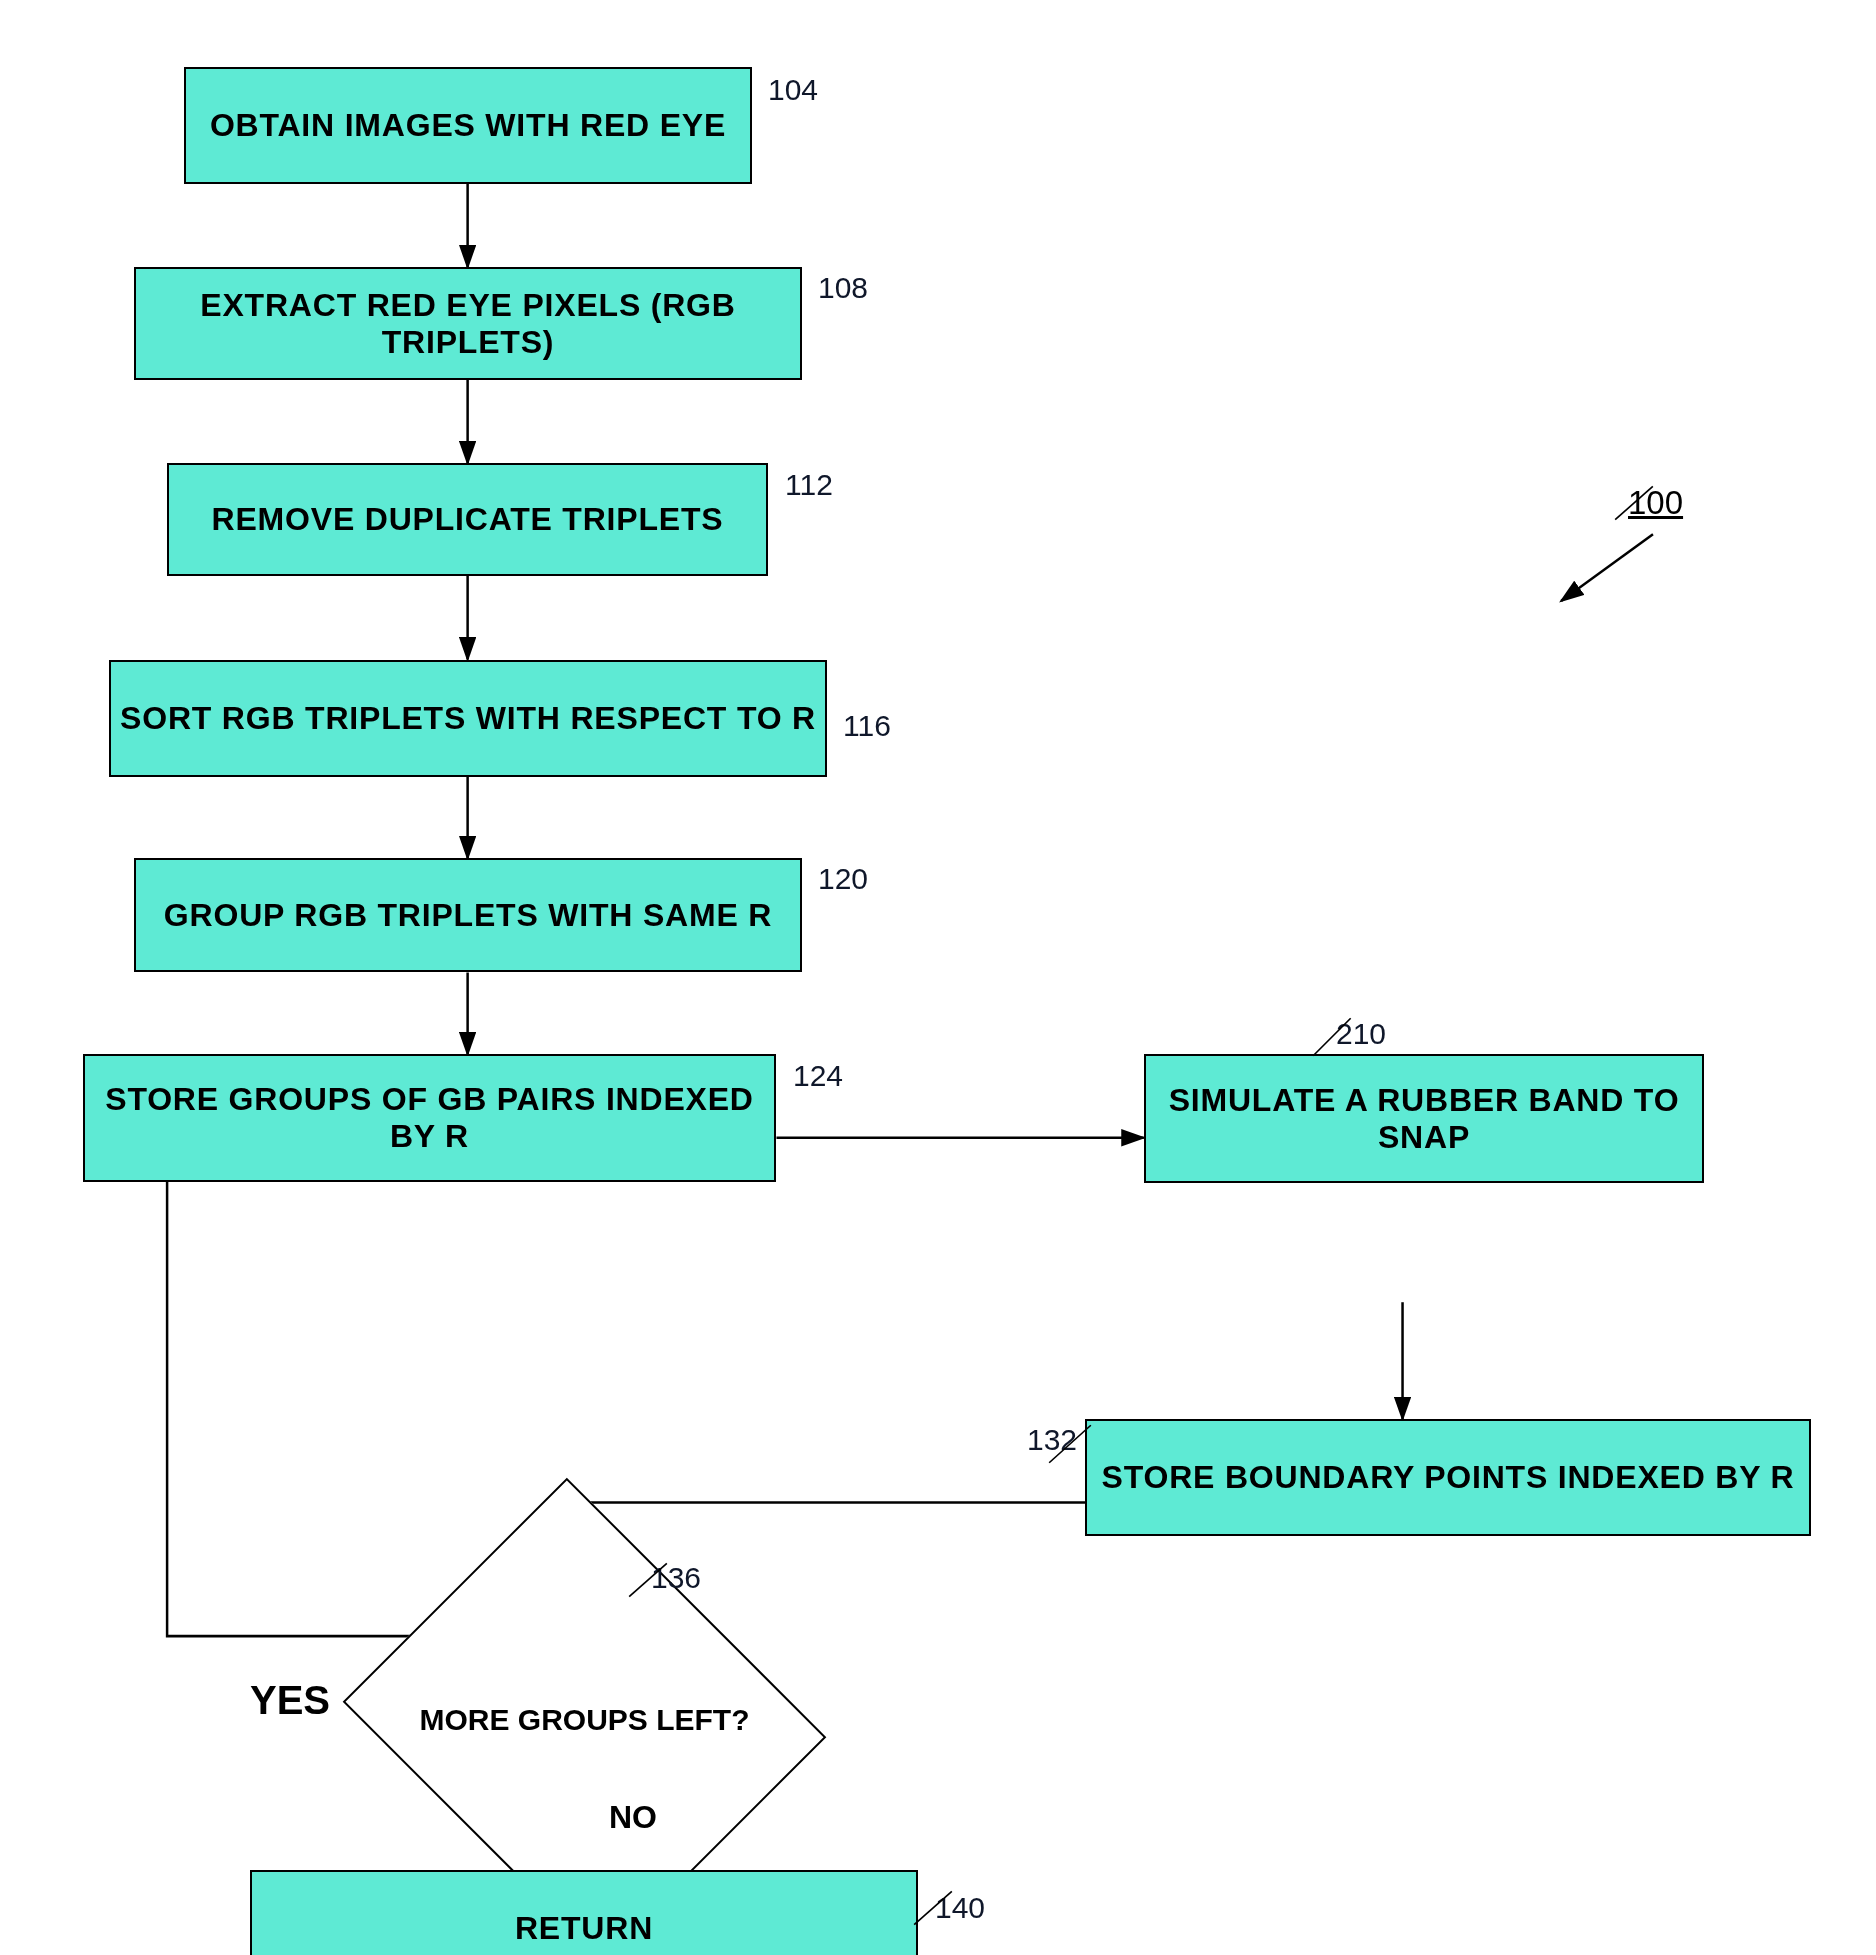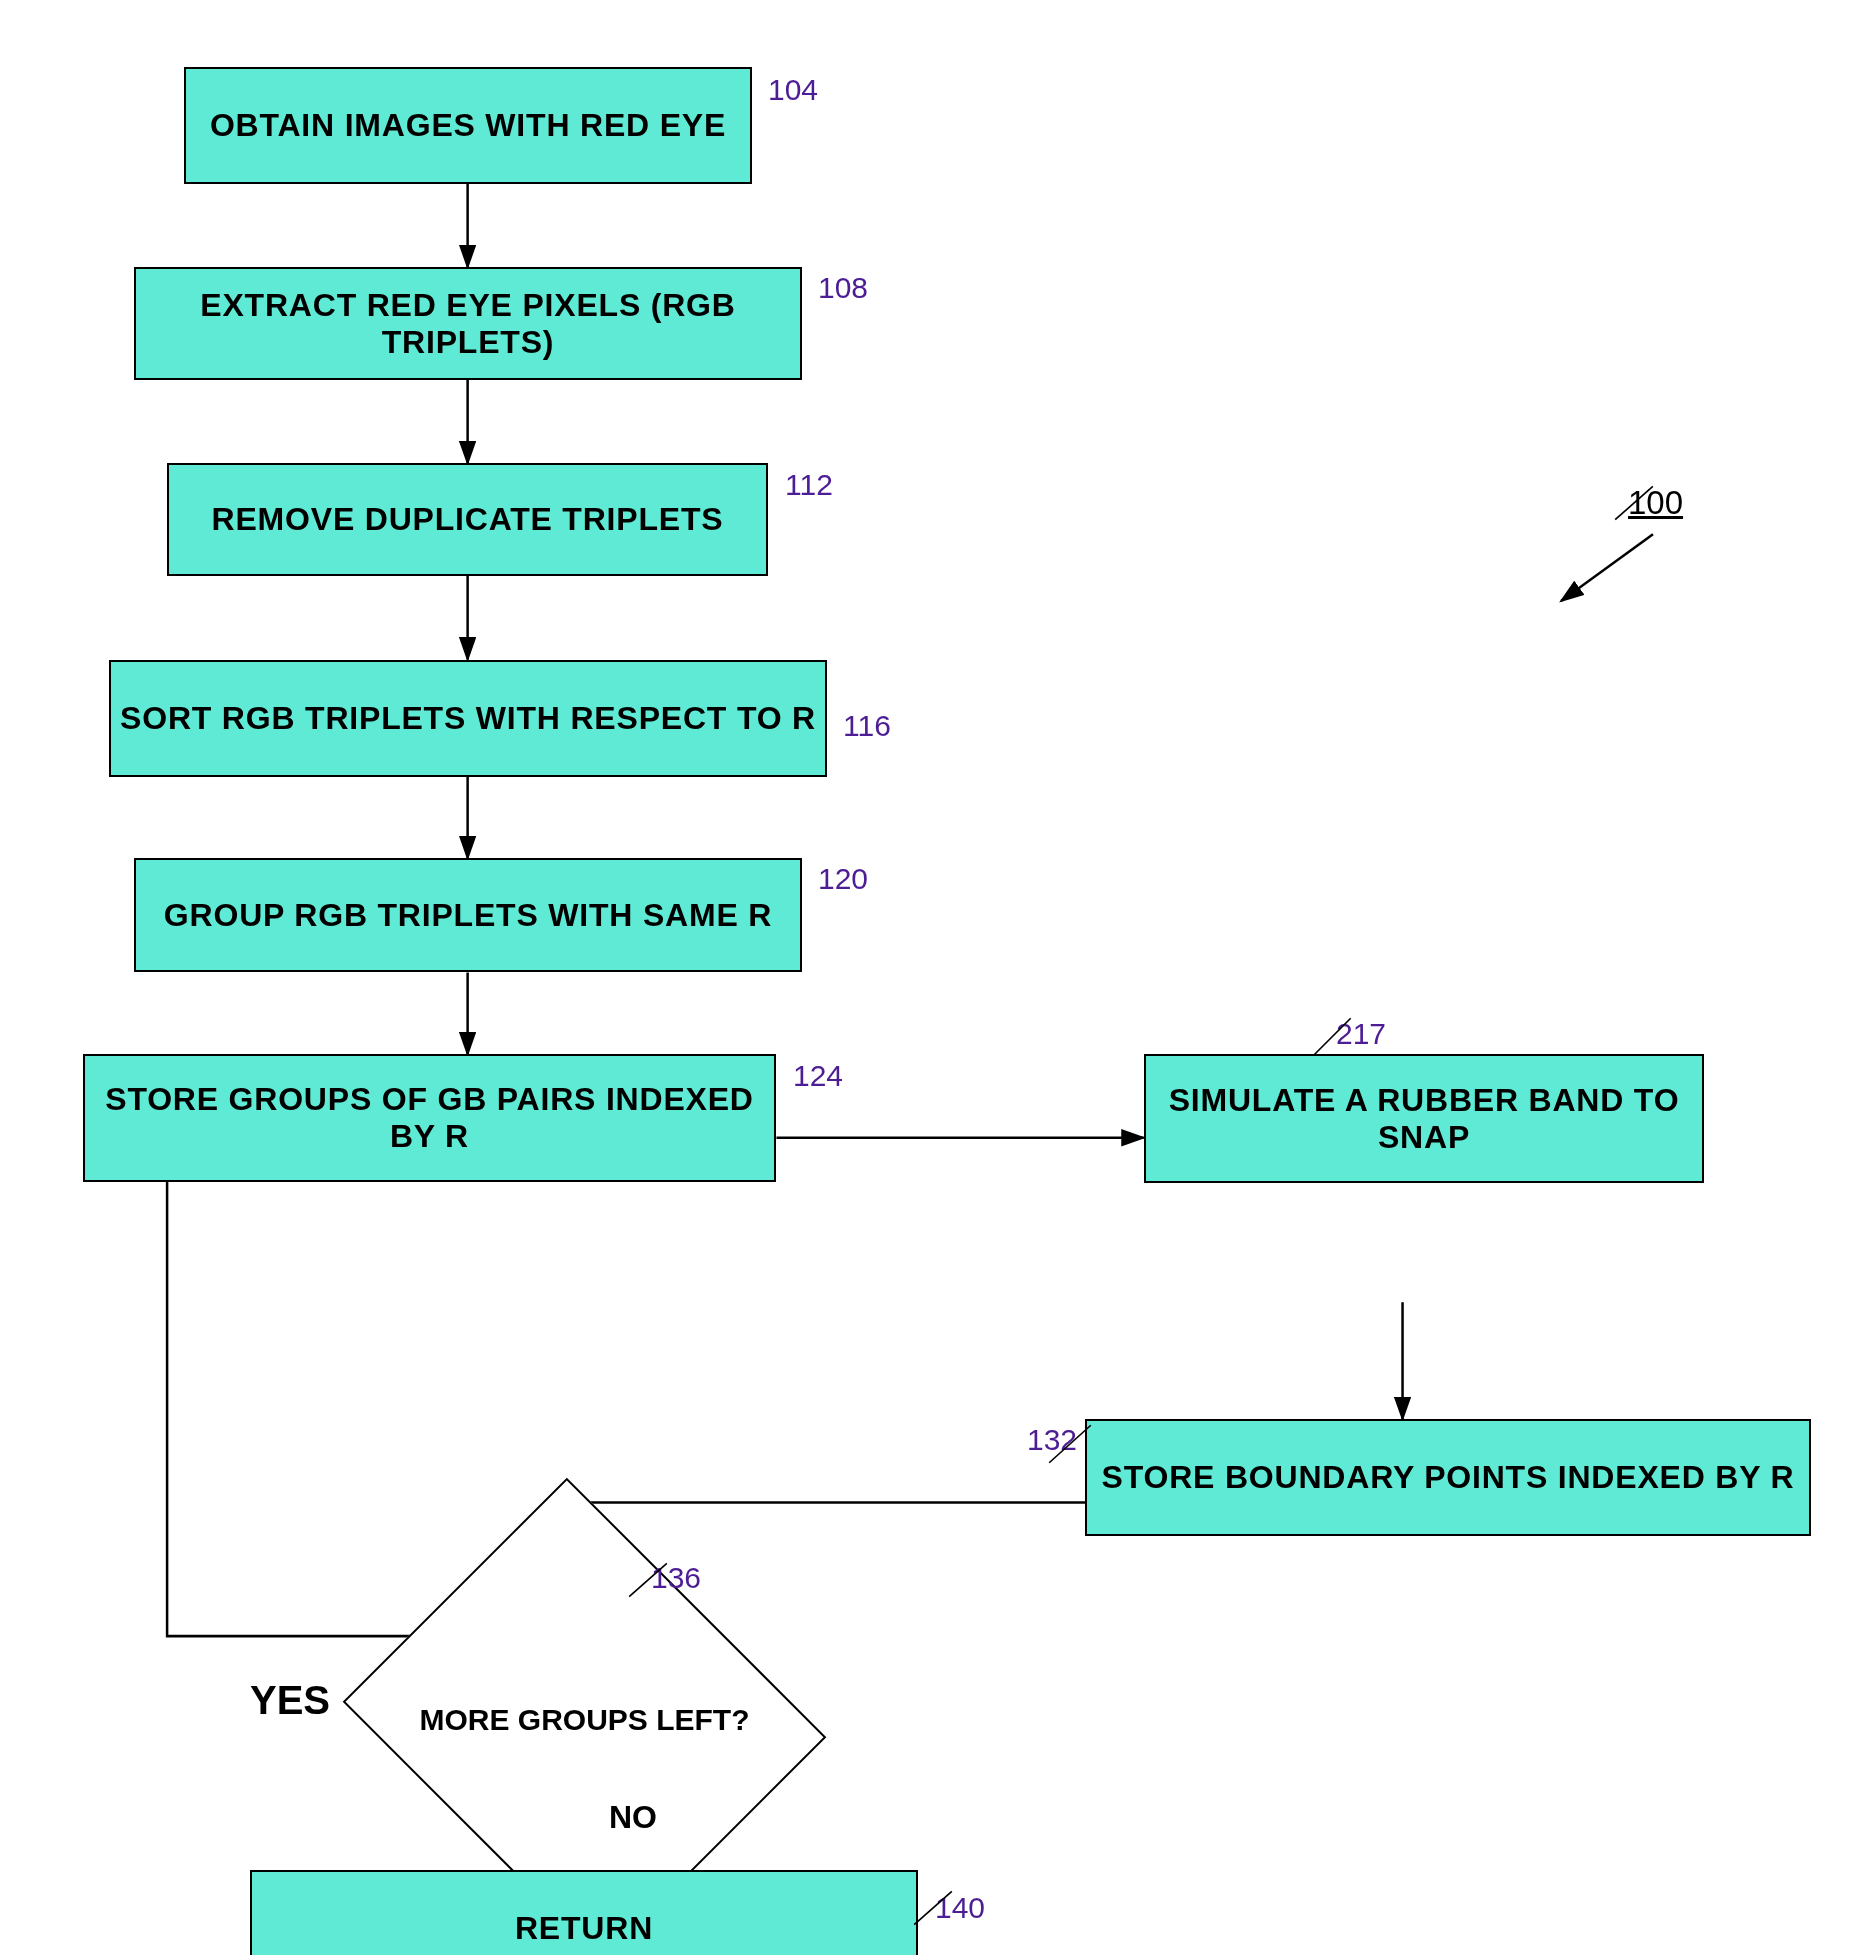--- a/index.html
+++ b/index.html
@@ -58,21 +58,21 @@
       font-weight: bold;
       text-align: center;
       line-height: 1.2;
     }
 
     
     .ref-label {
       position: absolute;
       font-size: 30px;
       font-weight: normal;
-      color: #4c1d95;
+      color: #0f172a;
     }
 
     
     .arrow-svg {
       position: absolute;
       top: 0; left: 0;
       width: 100%;
       height: 100%;
       pointer-events: none;
     }
@@ -145,21 +145,21 @@
   <span class="ref-label" style="left:818px; top:862px;">120</span>
 
   <div class="flow-box" style="left:83px; top:1054px; width:693px; height:128px;">
     <span>STORE GROUPS OF GB PAIRS INDEXED BY R</span>
   </div>
   <span class="ref-label" style="left:793px; top:1059px;">124</span>
 
   <div class="flow-box" style="left:1144px; top:1054px; width:560px; height:129px;">
     <span>SIMULATE A RUBBER BAND TO SNAP</span>
   </div>
-  <span class="ref-label" style="left:1336px; top:1017px;">217</span>
+  <span class="ref-label" style="left:1336px; top:1017px;">210</span>
 
   <svg style="position:absolute;left:1309px;top:1014px;width:50px;height:46px;" viewBox="0 0 60 55" width="50" height="46">
     <line x1="50" y1="5" x2="5" y2="50" stroke="#000" stroke-width="2"></line>
   </svg>
 
   <div class="flow-box" style="left:1085px; top:1419px; width:726px; height:117px;">
     <span>STORE BOUNDARY POINTS INDEXED BY R</span>
   </div>
   <span class="ref-label" style="left:1027px; top:1423px;">132</span>
 

